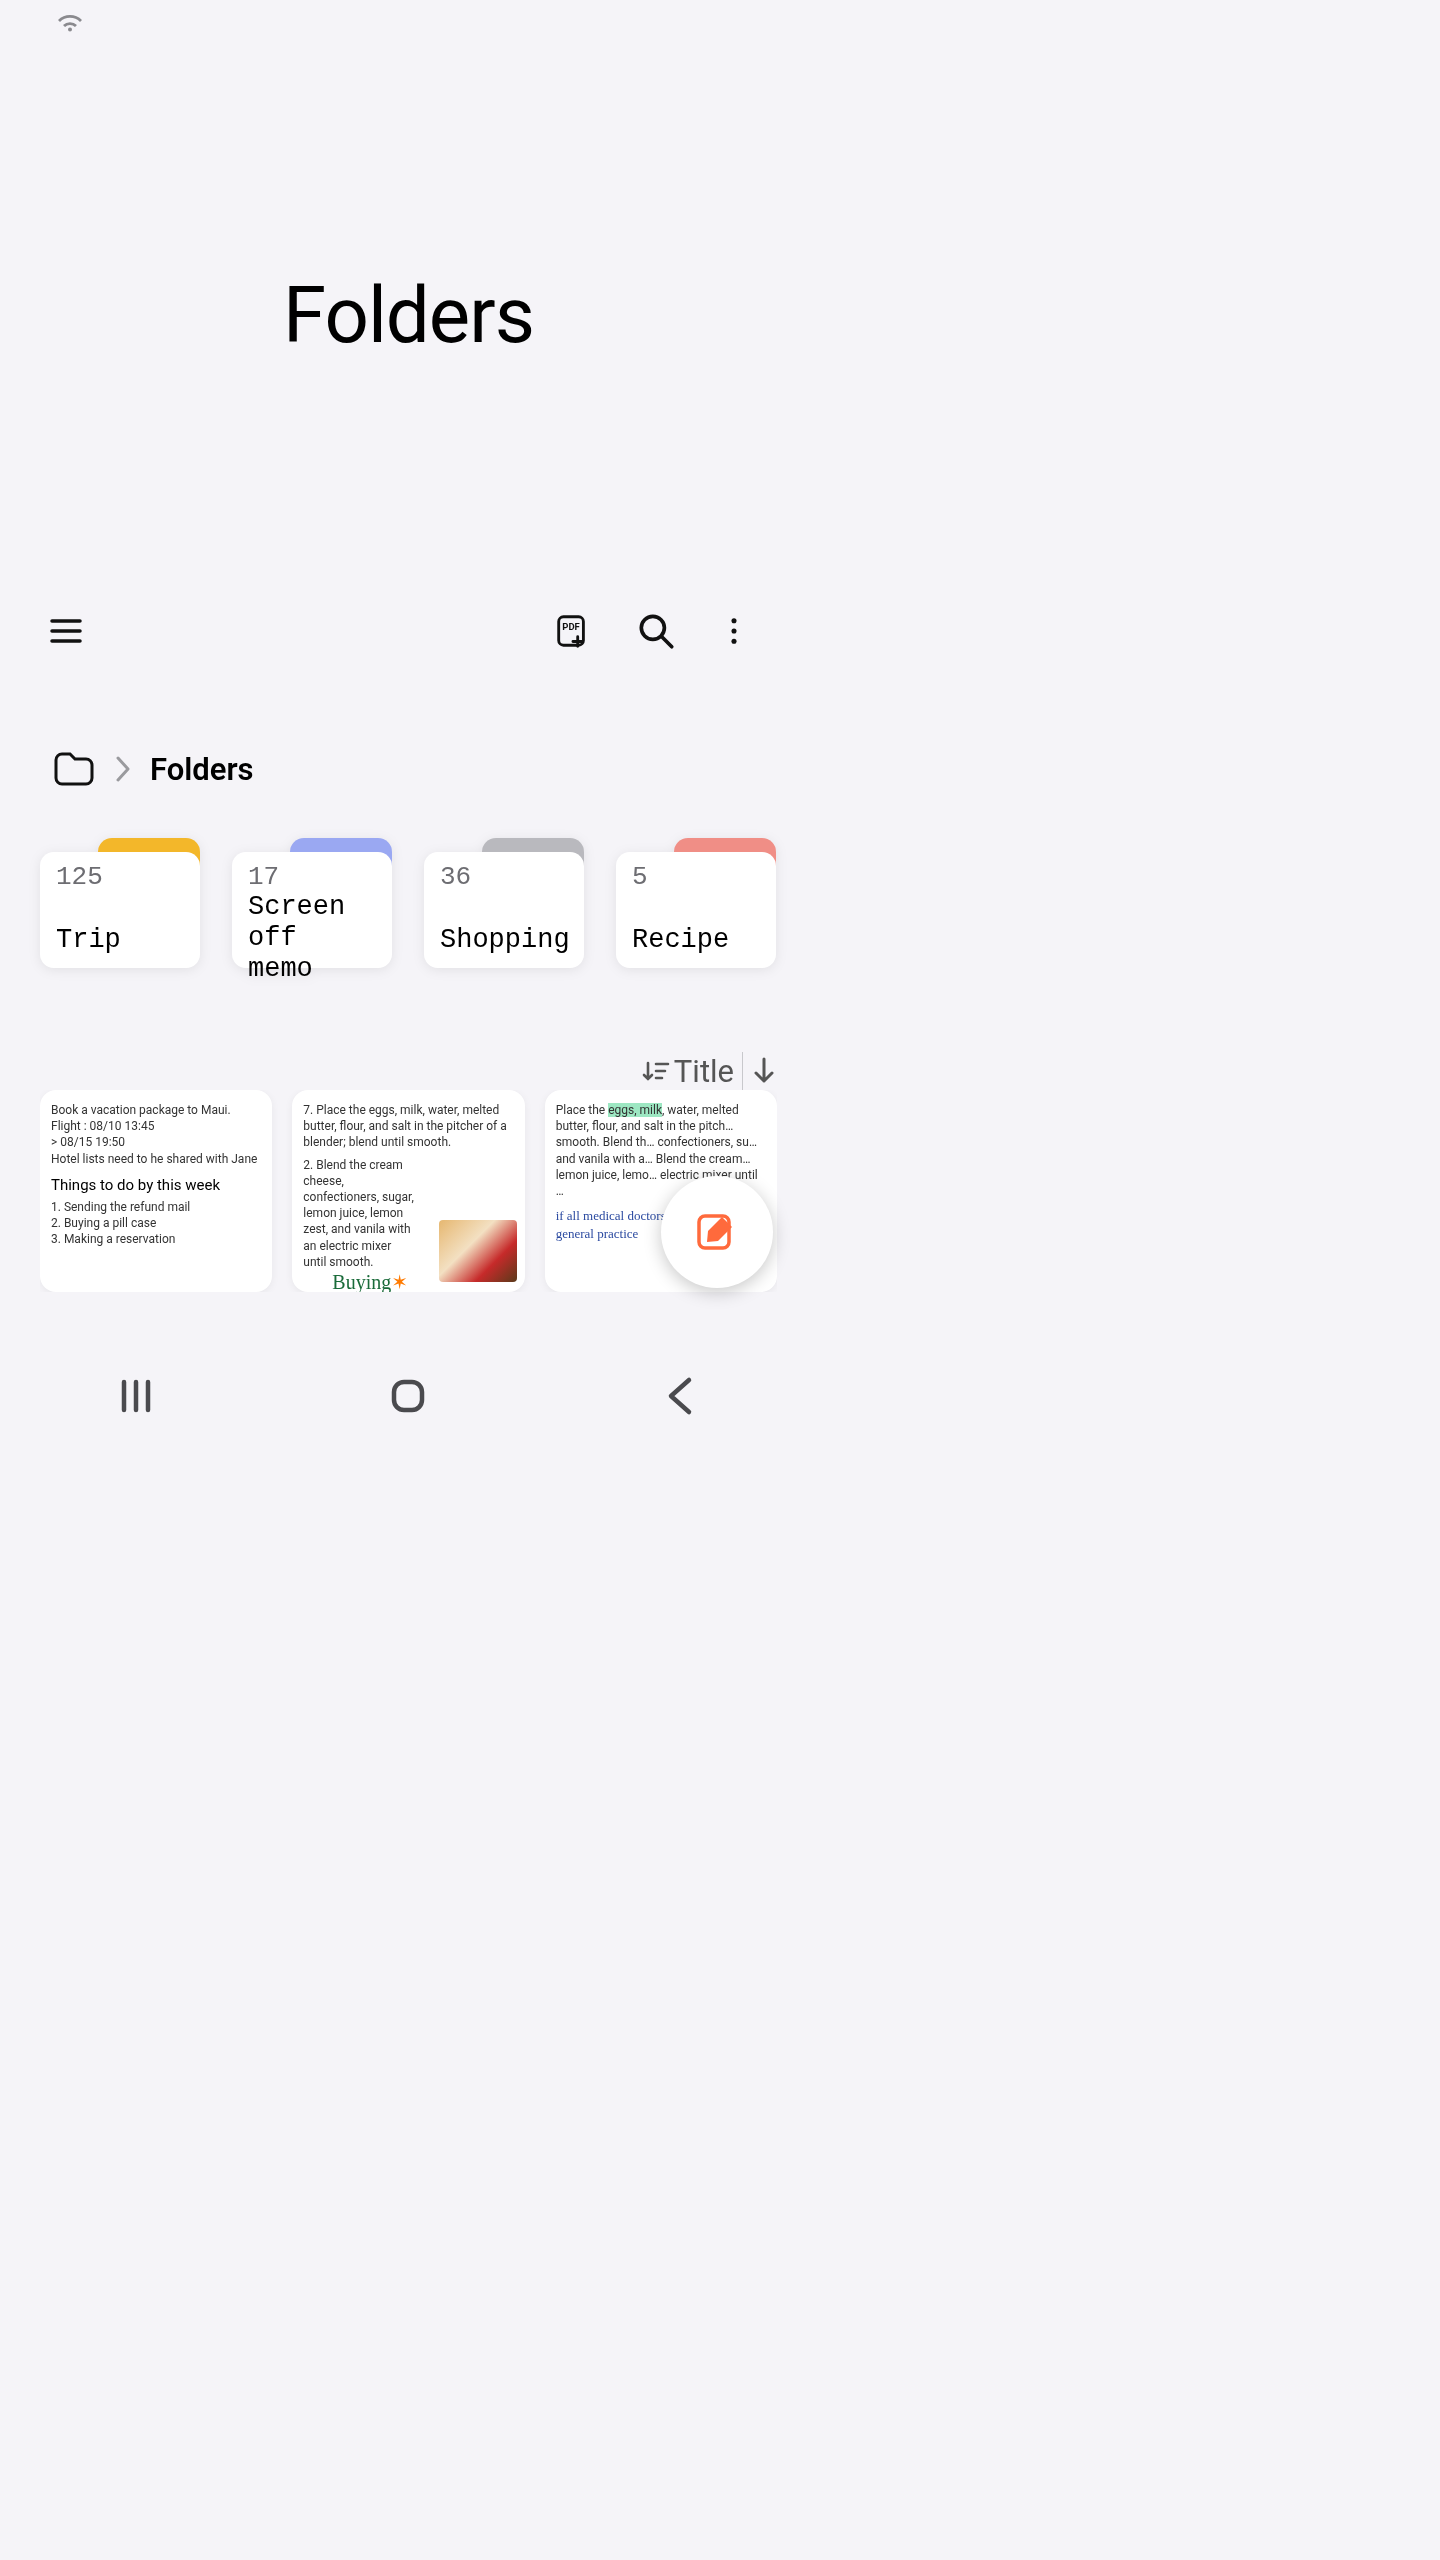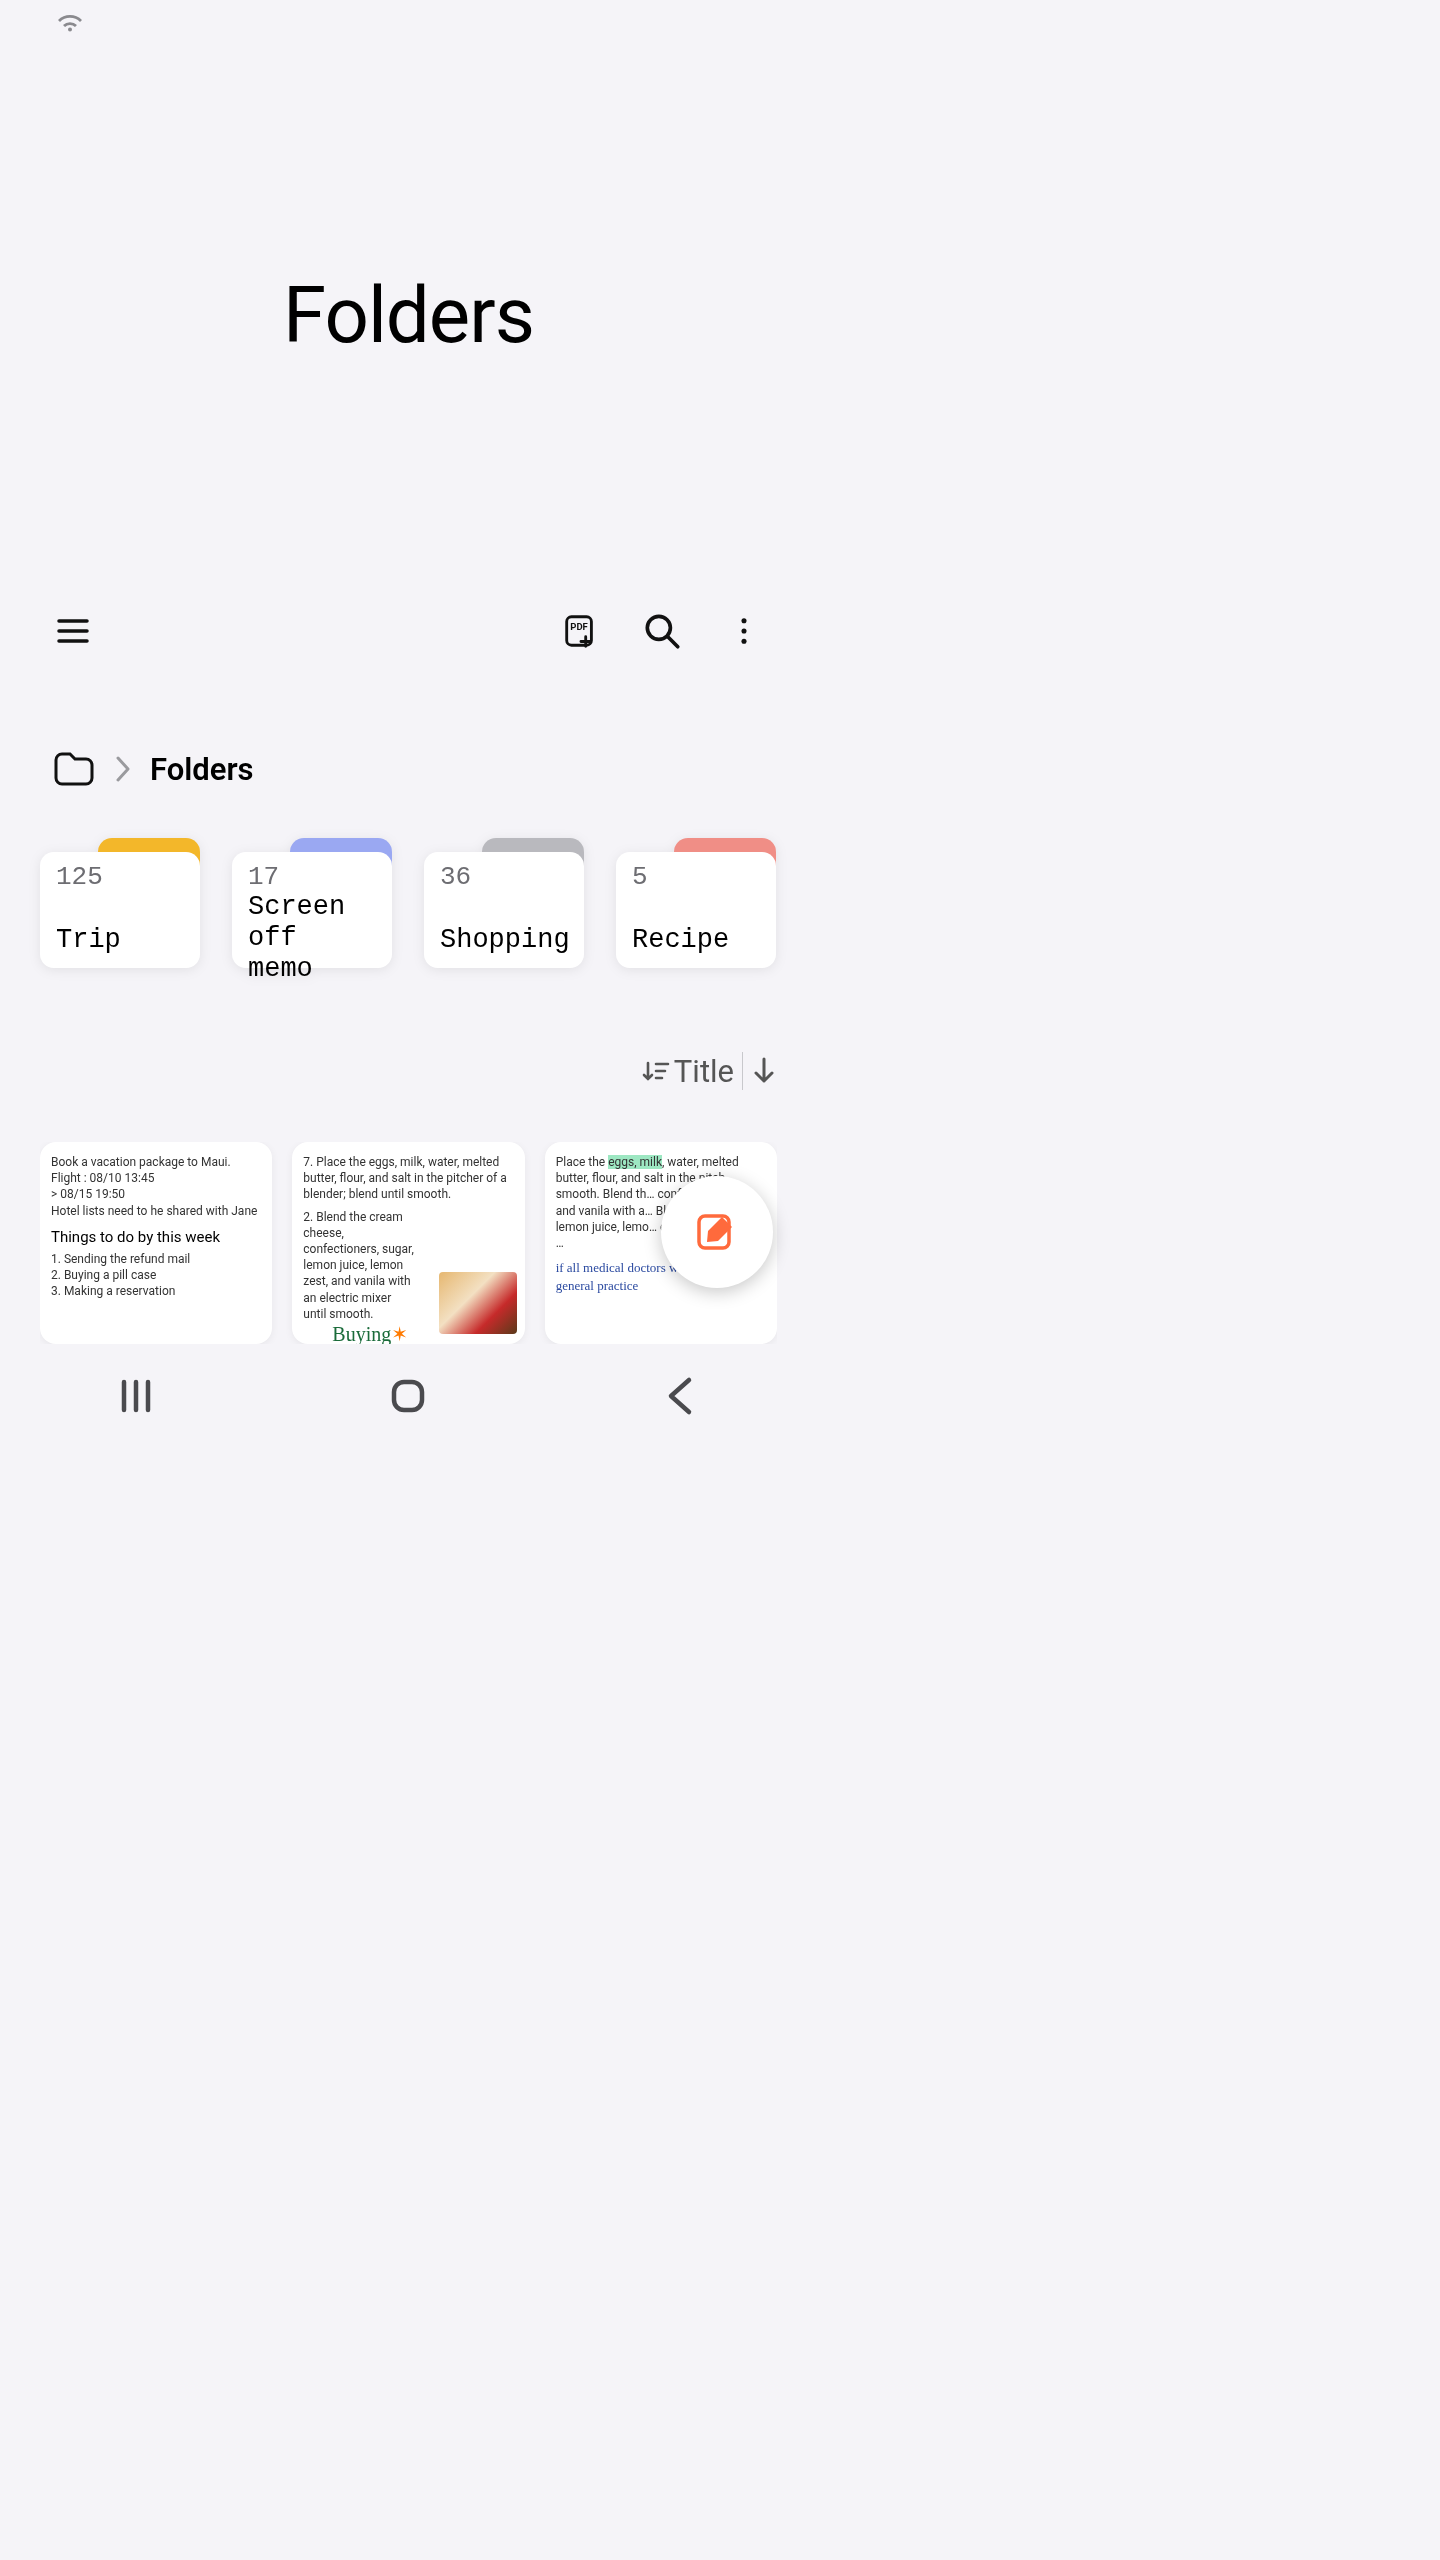--- a/index.html
+++ b/index.html
@@ -16,21 +16,21 @@
   .status-bar { position: absolute; top: 0; left: 0; right: 0; height: 40px; }
   .wifi { position: absolute; top: 14px; left: 56px; width: 28px; height: 20px; }
 
   
   .header-area { position: absolute; top: 270px; left: 0; right: 0; text-align: center; }
   .header-title { font-size: 78px; font-weight: 400; color: #000; letter-spacing: -1px; }
   .header-sub { margin-top: 18px; font-size: 36px; color: #6a6a6e; }
 
   
   .toolbar { position: absolute; top: 598px; left: 0; right: 0; height: 66px; display: flex; align-items: center; padding: 0 46px; }
-  .tool-icon { width: 54px; height: 54px; display: flex; align-items: center; justify-content: center; }
+  .tool-icon { width: 54px; height: 54px; display: flex; align-items: center; justify-content: flex-start; }
   .toolbar .spacer { flex: 1; }
   .toolbar .tool-icon + .tool-icon { margin-left: 28px; }
 
   
   .breadcrumb-row { position: absolute; top: 750px; left: 52px; right: 40px; display: flex; align-items: center; gap: 18px; }
   .bc-folder-icon { width: 44px; height: 38px; }
   .bc-chevron { width: 18px; height: 28px; color: #9a9a9e; }
   .bc-label { font-size: 31px; font-weight: 600; color: #000; }
 
   
@@ -42,21 +42,21 @@
   .folder-name { margin-top: auto; font-size: 27px; line-height: 1.15; color: #000; }
 
   
   .sort-row { position: absolute; top: 1052px; right: 40px; display: flex; align-items: center; gap: 4px; }
   .sort-icon { width: 28px; height: 24px; }
   .sort-label { font-size: 31px; color: #555; }
   .sort-divider { width: 1px; height: 38px; background: #c8c8cc; margin: 0 4px; }
   .sort-arrow { width: 26px; height: 30px; }
 
   
-  .notes-row { position: absolute; top: 1142px; left: 40px; right: 40px; height: 202px; display: flex; gap: 20px; overflow: hidden; }
+  .notes-row { position: absolute; top: 1090px; left: 40px; right: 40px; height: 202px; display: flex; gap: 20px; overflow: hidden; }
   .note-card { flex: 1; background: #fff; border-radius: 16px; box-shadow: 0 2px 8px rgba(0,0,0,.06); padding: 12px 11px; font-size: 12px; line-height: 1.35; color: #333; overflow: hidden; position: relative; }
   .note-card .heading { font-size: 15px; margin: 8px 0 4px; color: #000; }
   .note-card .hand { font-family: "Segoe Script", cursive; color: #2b4aa0; font-size: 13px; line-height: 1.4; margin-top: 8px; }
   .note-card .hl { background: #9de7c2; }
   .note-card .food-img { position: absolute; right: 8px; bottom: 10px; width: 78px; height: 62px; background: linear-gradient(135deg,#e6b770 0%, #f3e0c2 40%, #c62a2a 70%, #5a3a1a 100%); border-radius: 4px; }
   .note-card .scribble { position: absolute; left: 40px; bottom: -4px; font-family: "Segoe Script", cursive; color: #1a6b3a; font-size: 20px; }
   .note-card .star { color: #ff7a00; }
 
   
   .fab { position: absolute; right: 44px; bottom: 152px; width: 112px; height: 112px; border-radius: 56px; background: #fff; box-shadow: 0 4px 18px rgba(0,0,0,.22); display: flex; align-items: center; justify-content: center; }

